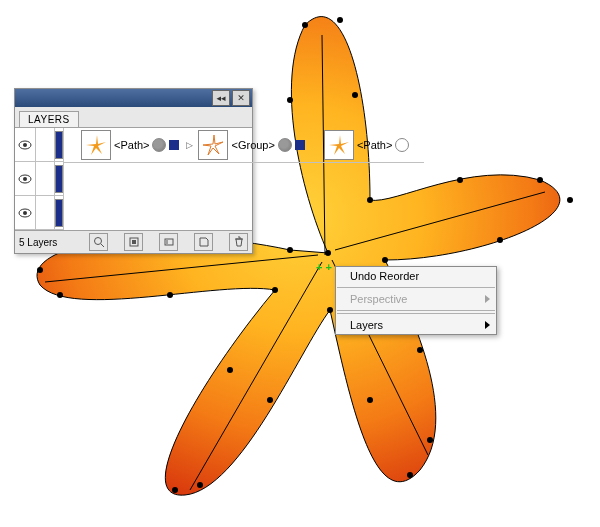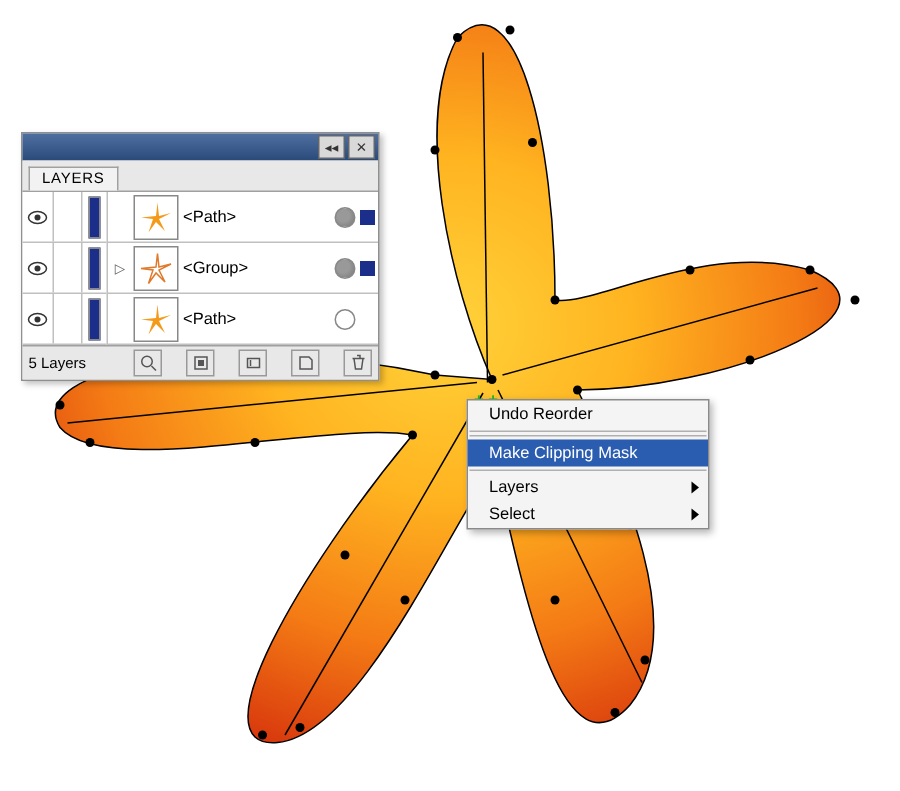--- a/index.html
+++ b/index.html
@@ -11,34 +11,34 @@
   .lp-tabrow{height:20px;display:flex;align-items:flex-end;background:#e8e8e8;border-bottom:1px solid #a0a0a0;padding-left:4px}
   .lp-tab{padding:2px 8px;border:1px solid #a0a0a0;border-bottom:none;background:#f2f2f2;font-size:10px;font-weight:normal;letter-spacing:.5px}
   .lp-body{display:flex;background:#fff;height:102px}
   .lp-viscol{width:56px;border-right:1px solid #c0c0c0;display:flex;flex-direction:column}
   .lp-visrow{height:34px;border-bottom:1px solid #c0c0c0;display:flex}
   .lp-eye{width:20px;border-right:1px solid #c0c0c0;display:flex;align-items:center;justify-content:center}
   .lp-eye svg{width:14px;height:10px}
   .lp-lock{width:18px;border-right:1px solid #c0c0c0}
   .lp-swatch{flex:1;display:flex;align-items:center;justify-content:center}
   .lp-swatch div{width:6px;height:26px;background:#1b2f8a;border:1px solid #888}
-  .lp-listcol{flex:1;display:flex;flex-direction:column}
+  .lp-listcol{flex:1;display:flex;flex-direction:row}
   .lp-row{height:34px;border-bottom:1px solid #c0c0c0;display:flex;align-items:center;gap:3px;padding:0 2px}
   .lp-expand{width:12px;display:flex;justify-content:center;color:#666;font-size:9px}
   .lp-thumb{width:28px;height:28px;border:1px solid #888;background:#fff;display:flex;align-items:center;justify-content:center}
   .lp-name{flex:1;font-size:11px;white-space:nowrap}
   .lp-target{width:14px;height:14px;border:1px solid #888;border-radius:50%;box-sizing:border-box}
   .lp-target.filled{background:radial-gradient(circle at 40% 40%,#999 40%,#777)}
   .lp-selind{width:10px;height:10px;background:#1b2f8a}
   .lp-footer{height:22px;background:#e8e8e8;border-top:1px solid #a0a0a0;display:flex;align-items:center;padding:0 4px;gap:16px}
   .lp-footer-text{font-size:10px;flex:0 0 auto}
   .lp-footer-spacer{flex:1}
   .lp-footbtn{width:18px;height:16px;border:1px solid #999;background:#e8e8e8;display:flex;align-items:center;justify-content:center}
   
-  .ctxmenu{position:absolute;left:311px;top:266px;width:160px;background:#f4f4f4;border:1px solid #8a8a8a;box-shadow:2px 2px 5px rgba(0,0,0,.3)}
+  .ctxmenu{position:absolute;left:335px;top:266px;width:160px;background:#f4f4f4;border:1px solid #8a8a8a;box-shadow:2px 2px 5px rgba(0,0,0,.3)}
   .ctx-item{height:18px;display:flex;align-items:center;padding:0 18px 0 14px;position:relative;font-size:11px}
   .ctx-item.selected{background:#2a5db0;color:#fff}
   .ctx-item.disabled{color:#a0a0a0}
   .ctx-sep{height:1px;background:#b0b0b0;margin:2px 1px}
   .ctx-sub::after{content:"";position:absolute;right:6px;top:5px;border-left:5px solid #000;border-top:4px solid transparent;border-bottom:4px solid transparent}
   .ctx-item.disabled.ctx-sub::after{border-left-color:#a0a0a0}
   
   .cursor-mark{position:absolute;left:316px;top:261px;font-size:11px;color:#1fbf1f;font-weight:bold}
 </style>
 </head>
@@ -222,20 +222,19 @@
           </svg>
         </div>
     </div>
   </div>
 
   <div class="cursor-mark">+ +</div>
 
   <div class="ctxmenu">
     <div class="ctx-item">Undo Reorder</div>
     <div class="ctx-sep"></div>
+    <div class="ctx-item ctx-sub disabled">Perspective</div>
     <div class="ctx-sep"></div>
-    <div class="ctx-item selected">Make Clipping Mask</div>
     <div class="ctx-sep"></div>
     <div class="ctx-item ctx-sub">Layers</div>
-    <div class="ctx-item ctx-sub">Select</div>
   </div>
 
 </div>
 
 </body></html>

